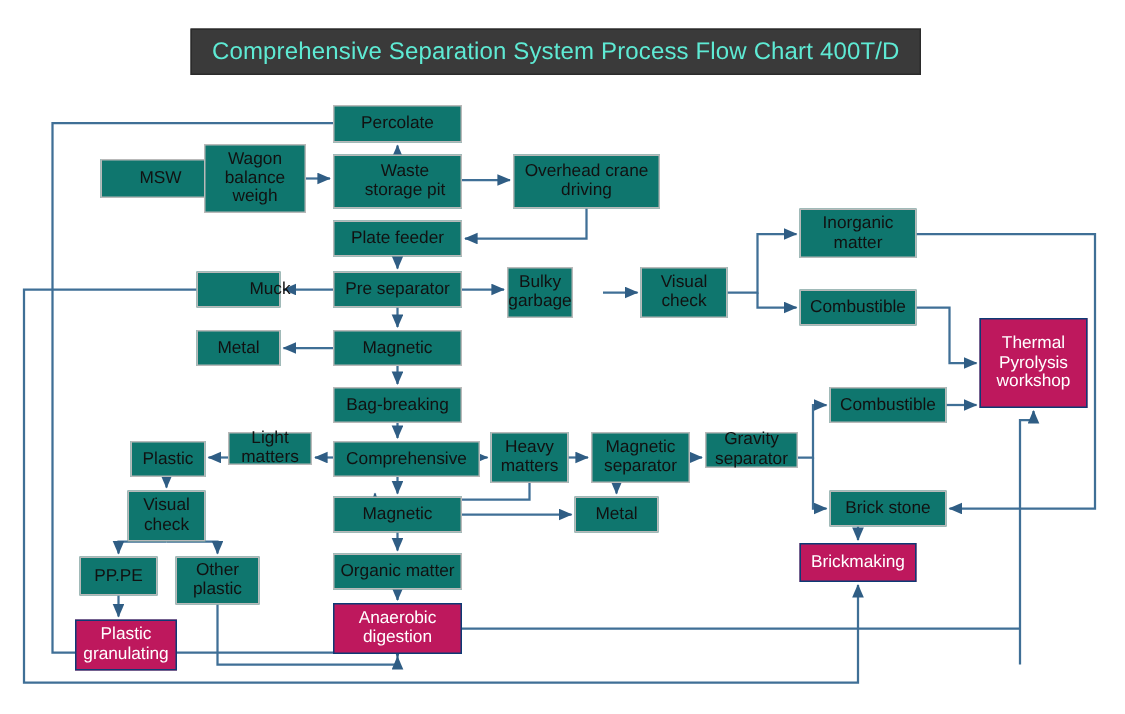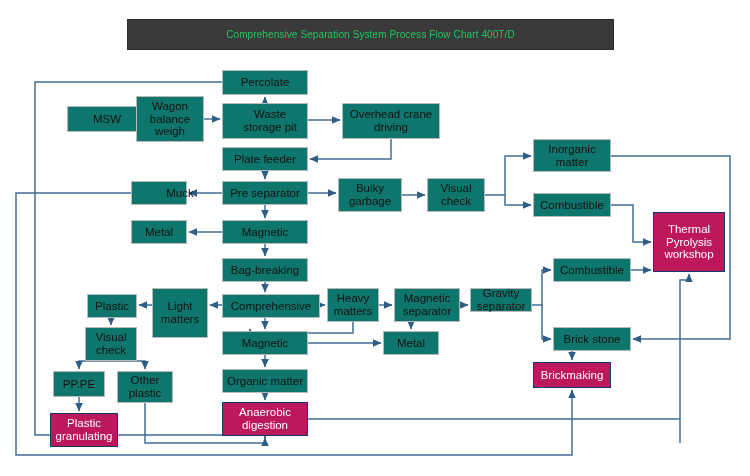--- a/index.html
+++ b/index.html
@@ -6,21 +6,21 @@
   body{width:750px;height:476px;font-family:"Liberation Sans","DejaVu Sans",sans-serif;overflow:hidden;position:relative;}
   #stage{position:relative;width:750px;height:476px;background:#fff;}
 
   
   .titlebar{
     position:absolute;left:127px;top:19px;width:487px;height:31px;
     background:#3a3a3a;border:1px solid #2b2b2b;
     display:flex;align-items:center;justify-content:center;
     box-sizing:border-box;
   }
-  .titlebar .t{color:#22c55e;font-size:10px;letter-spacing:.1px;white-space:nowrap;}
+  .titlebar .t{color:#5eead4;font-size:16px;letter-spacing:.1px;white-space:nowrap;}
 
   
   svg#wires{position:absolute;left:0;top:0;width:750px;height:476px;pointer-events:none;}
 
   
   .node{
     position:absolute;box-sizing:border-box;
     border:1px solid #b9b9b9;background:#0f766e;color:#111;
     display:flex;align-items:center;justify-content:center;text-align:center;
     font-size:11.5px;line-height:1.12;padding:1px 2px;
@@ -147,21 +147,21 @@
       </div>
       <div class="node" style="left: 222px; top: 147px; width: 86px; height: 24px;">
         <span>Plate feeder</span>
       </div>
       <div class="node" style="left: 222px; top: 181px; width: 86px; height: 24px;">
         <span>Pre separator</span>
       </div>
       <div class="node" style="left: 131px; top: 181px; width: 56px; height: 24px; padding-left: 44px;">
         <span>Muck</span>
       </div>
-      <div class="node" style="left: 338px; top: 178px; width: 64px; height: 34px;">
+      <div class="node" style="left: 338px; top: 178px; width: 44px; height: 34px;">
         <span>Bulky garbage</span>
       </div>
       <div class="node" style="left: 427px; top: 178px; width: 58px; height: 34px;">
         <span>Visual check</span>
       </div>
       <div class="node" style="left: 533px; top: 139px; width: 78px; height: 33px;">
         <span>Inorganic matter</span>
       </div>
       <div class="node" style="left: 533px; top: 193px; width: 78px; height: 24px;">
         <span>Combustible</span>
@@ -177,21 +177,21 @@
       </div>
       <div class="node blue" style="left: 653px; top: 212px; width: 72px; height: 60px;">
         <span>Thermal Pyrolysis workshop</span>
       </div>
       <div class="node" style="left: 553px; top: 258px; width: 78px; height: 24px;">
         <span>Combustible</span>
       </div>
       <div class="node" style="left: 222px; top: 294px; width: 98px; height: 24px;">
         <span>Comprehensive</span>
       </div>
-      <div class="node" style="left: 152px; top: 288px; width: 56px; height: 50px;">
+      <div class="node" style="left: 152px; top: 288px; width: 56px; height: 22px;">
         <span>Light matters</span>
       </div>
       <div class="node" style="left: 87px; top: 294px; width: 50px; height: 24px;">
         <span>Plastic</span>
       </div>
       <div class="node" style="left: 327px; top: 288px; width: 52px; height: 34px;">
         <span>Heavy matters</span>
       </div>
       <div class="node" style="left: 394px; top: 288px; width: 66px; height: 34px;">
         <span>Magnetic separator</span>

